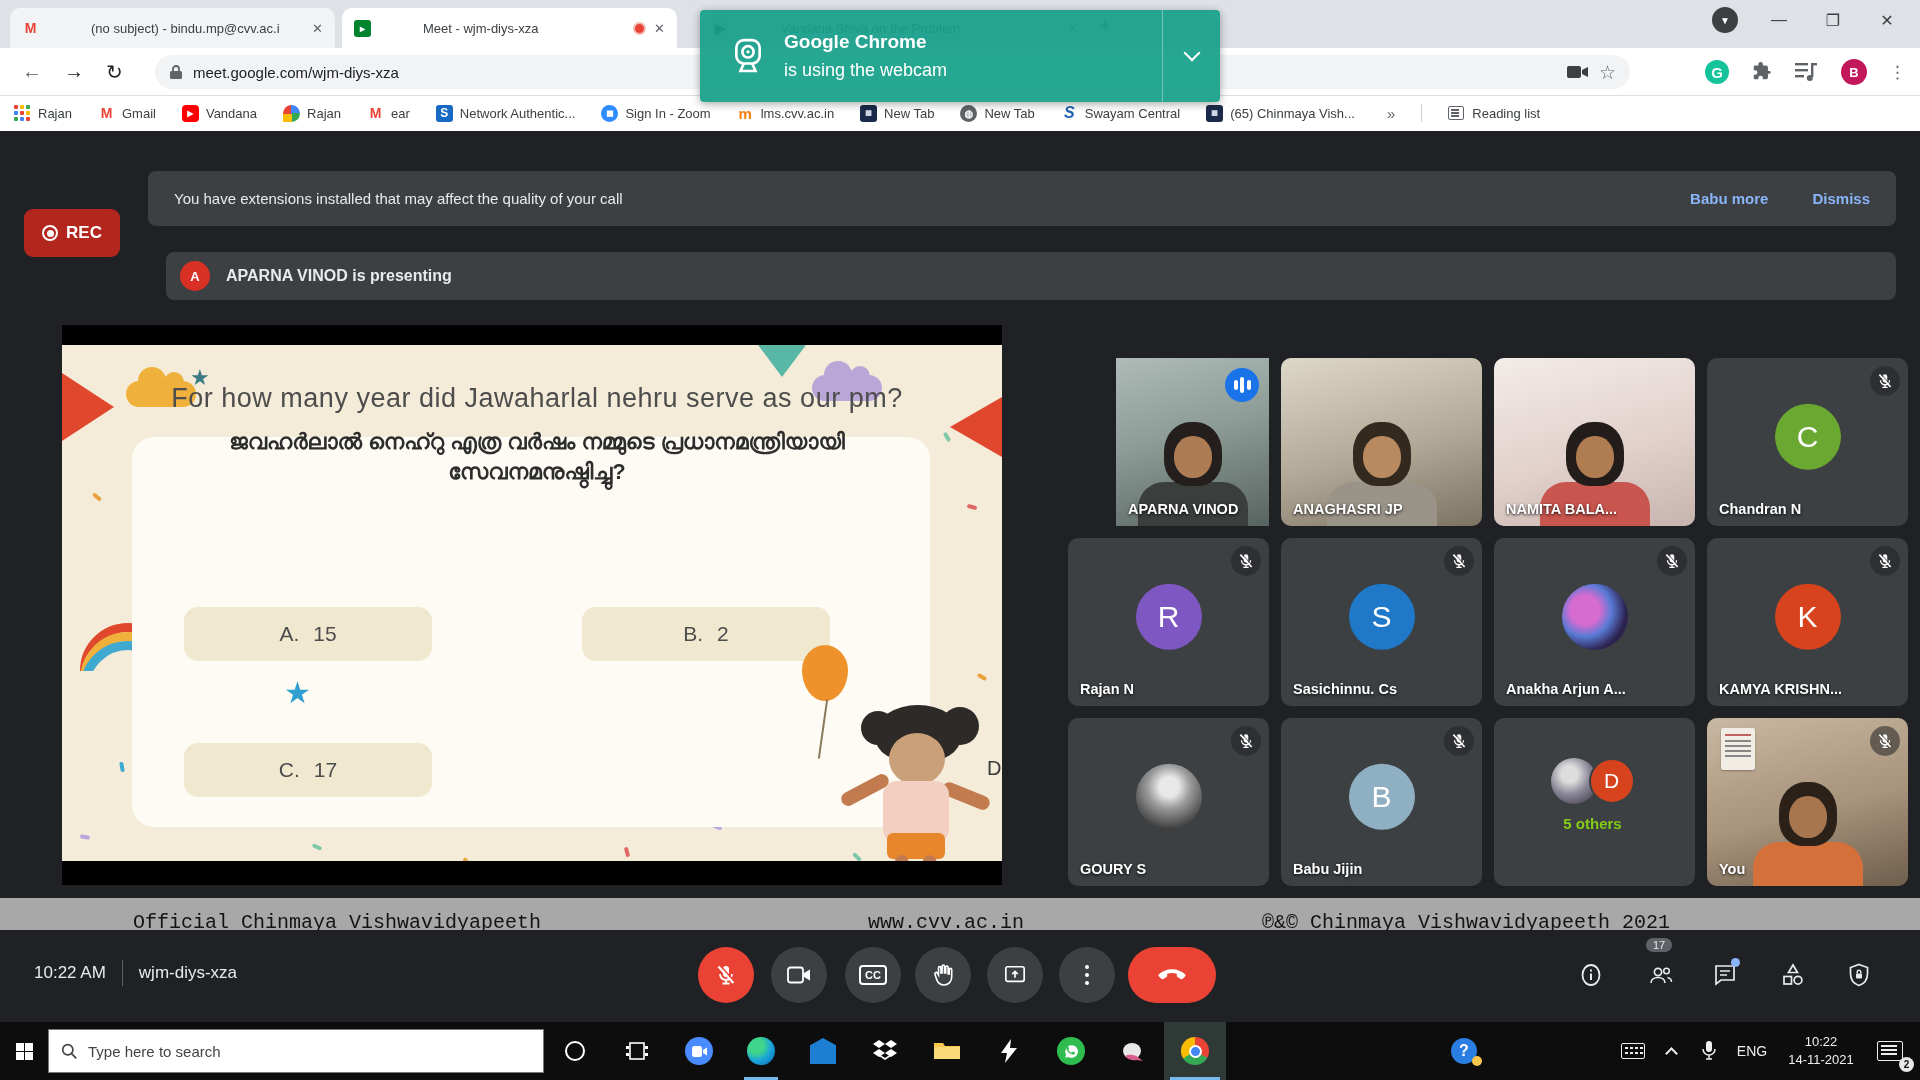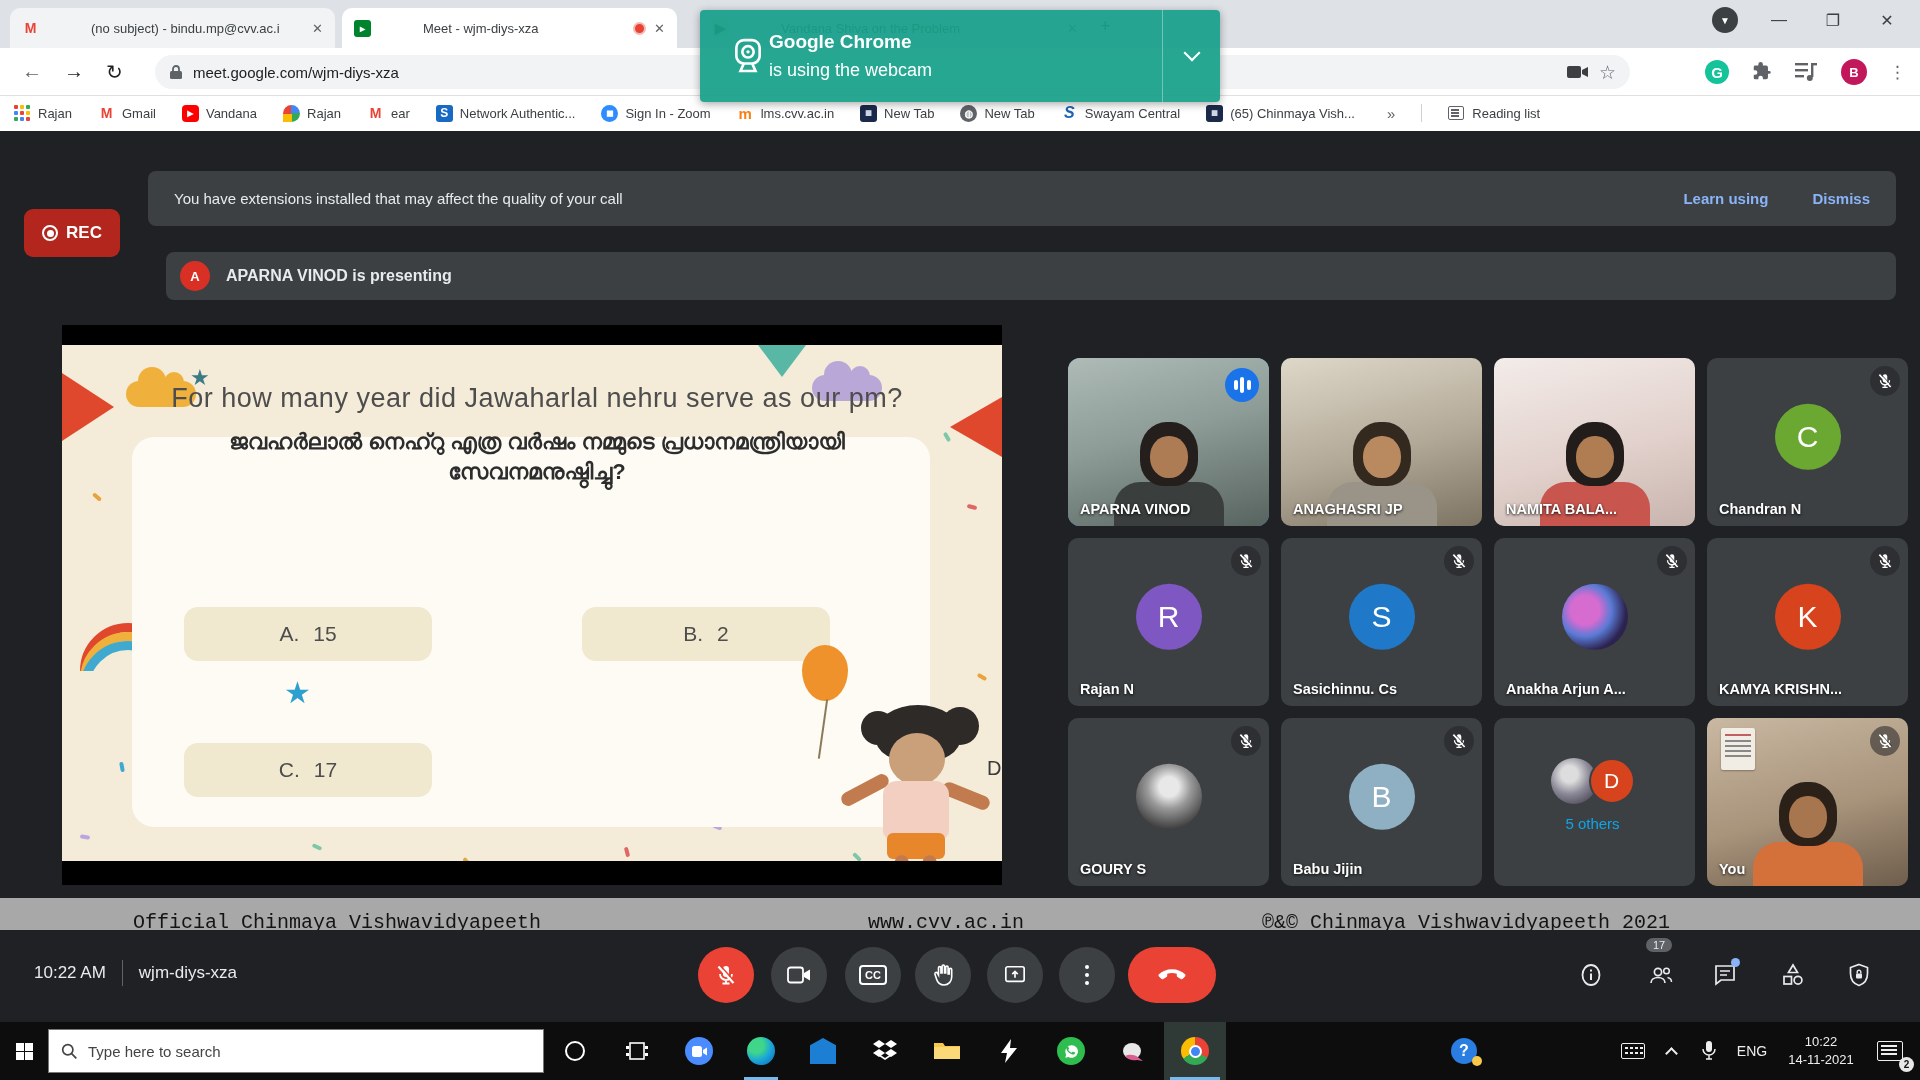--- a/index.html
+++ b/index.html
@@ -52,21 +52,21 @@
   .ic-sw { color:#2064b4; font-size:16px; font-style:italic; }
   .bm-more { color:#5f6368; font-size:15px; margin-left:6px; }
   .bm-sep { width:1px; height:18px; background:#d0d0d0; }
   .readlist { display:flex; align-items:center; gap:8px; margin-right:16px; }
   .rl-ic { width:16px; height:14px; border:1.6px solid #5f6368; border-radius:2px; position:relative; }
   .rl-ic i { position:absolute; left:2px; top:2px; width:8px; height:1.5px; background:#5f6368; box-shadow:0 3px 0 #5f6368, 0 6px 0 #5f6368; }
 
   
   .webcam-note { position:absolute; left:700px; top:10px; width:520px; height:92px; background:rgba(23,160,138,0.93);
      border-radius:4px; box-shadow:0 2px 8px rgba(0,0,0,.35); display:flex; align-items:center; color:#fff; }
-  .wn-body { flex:1; display:flex; align-items:center; gap:1px; padding-left:28px; }
+  .wn-body { flex:1; display:flex; align-items:center; gap:16px; padding-left:28px; }
   .wn-title { font-size:19px; font-weight:bold; line-height:1.5; }
   .wn-sub { font-size:18px; font-weight:normal; }
   .wn-right { width:58px; height:100%; border-left:1px solid rgba(255,255,255,.35); display:flex; align-items:center; justify-content:center; }
   .chev-down { width:12px; height:12px; border-right:2.5px solid #fff; border-bottom:2.5px solid #fff; transform:rotate(45deg); margin-top:-6px; }
 
   
   .meet { position:absolute; left:0; top:131px; width:1920px; height:891px; background:#202124; }
 
   .ext-banner { position:absolute; left:148px; top:40px; width:1748px; height:55px; background:#3c4043; border-radius:8px;
      display:flex; align-items:center; padding:0 26px; color:#e8eaed; font-size:15px; }
@@ -121,21 +121,21 @@
   .girl .shorts { position:absolute; left:50px; top:128px; width:58px; height:26px; background:#e8862c; border-radius:6px; }
   .girl .leg { position:absolute; top:150px; width:14px; height:34px; background:#c27b4e; border-radius:7px; }
   .leg-l { left:56px; transform:rotate(10deg); }
   .leg-r { left:88px; transform:rotate(-14deg); }
   .confetti i { position:absolute; width:10px; height:4px; border-radius:2px; }
 
   
   .tiles { position:absolute; left:1068px; top:227px; width:840px; height:528px; display:grid;
      grid-template-columns:repeat(4,1fr); grid-template-rows:repeat(3,1fr); gap:12px; }
   .tile { position:relative; background:#3c4043; border-radius:10px; overflow:hidden; }
-  .tile.speaking { outline:3px solid #4c8df6; outline-offset:-3px; border-radius:12px; }
+  .tile.speaking { outline:3px solid #4c8df6; outline-offset:-3px; border-radius:0;margin-left:48px; }
   .tname { position:absolute; left:12px; bottom:9px; color:#fff; font-size:14.5px; font-weight:bold; text-shadow:0 1px 3px rgba(0,0,0,.9); white-space:nowrap; }
   .mic-off { position:absolute; right:8px; top:8px; width:30px; height:30px; border-radius:50%; background:rgba(32,33,36,.55); display:flex; align-items:center; justify-content:center; }
   .speak-ind { position:absolute; right:10px; top:10px; width:34px; height:34px; border-radius:50%; background:#1a73e8; display:flex; align-items:center; justify-content:center; gap:2.5px; }
   .speak-ind i { width:4px; background:#fff; border-radius:2px; }
   .letter-av { position:absolute; left:50%; top:50%; transform:translate(-50%,-58%); width:66px; height:66px; border-radius:50%; color:#fff; font-size:30px; display:flex; align-items:center; justify-content:center; }
   .photo-av { position:absolute; left:50%; top:50%; transform:translate(-50%,-58%); width:66px; height:66px; border-radius:50%; }
   .av-anakha { background:radial-gradient(circle at 35% 40%, #d66bd0 0 25%, #5a7bd6 45%, #2d2350 70%), #2d2350; }
   .av-goury { background:radial-gradient(circle at 50% 35%, #e8e8e8 0 18%, #9a9a9a 40%, #3a3a3a 80%); }
   
   .vid { position:absolute; inset:0; }
@@ -145,21 +145,21 @@
   .v-you    { background:linear-gradient(165deg,#c9b8a2 0%,#a8937b 55%,#6e5e4c 100%); }
   .person { position:absolute; left:50%; bottom:-6px; transform:translateX(-50%); width:120px; height:110px; }
   .person .hd { position:absolute; left:50%; top:0; transform:translateX(-50%); width:58px; height:64px; background:var(--hair,#2b2623); border-radius:46% 46% 40% 40%; }
   .person .fc { position:absolute; left:50%; top:14px; transform:translateX(-50%); width:38px; height:42px; background:var(--skin,#b98860); border-radius:48%; }
   .person .sh { position:absolute; left:50%; top:60px; transform:translateX(-50%); width:110px; height:52px; background:var(--shirt,#555); border-radius:26px 26px 0 0; }
   .calendar { position:absolute; left:14px; top:10px; width:34px; height:42px; background:#f2ede4; border-radius:2px; box-shadow:0 1px 2px rgba(0,0,0,.3); }
   .calendar i { position:absolute; left:4px; top:6px; width:26px; height:2px; background:#c06060; box-shadow:0 6px 0 #888, 0 11px 0 #888, 0 16px 0 #888, 0 21px 0 #888; }
   .others-wrap { position:absolute; left:50%; top:38%; transform:translate(-50%,-50%); width:88px; height:48px; }
   .oth-a { position:absolute; left:0; top:0; width:46px; height:46px; border-radius:50%; background:radial-gradient(circle at 40% 35%, #ddd 0 20%, #8a8796 50%, #4a4656 85%); }
   .oth-d { position:absolute; left:38px; top:0; width:46px; height:46px; border-radius:50%; background:#d6431c; color:#fff; font-size:21px; display:flex; align-items:center; justify-content:center; border:2px solid #3c4043; }
-  .others-label { position:absolute; left:0; right:4px; top:58%; text-align:center; color:#0ea5e9; font-size:15px; font-weight:normal; }
+  .others-label { position:absolute; left:0; right:4px; top:58%; text-align:center; color:#84cc16; font-size:15px; font-weight:bold; }
 
   
   .footer-strip { position:absolute; left:0; top:767px; width:1920px; height:32px; background:#a8a8a8; color:#141414; font-size:20px; }
   .footer-strip span { position:absolute; top:13px; white-space:nowrap;font-family:Liberation Mono, monospace; }
   .fs-l { left:133px; } .fs-c { left:868px; } .fs-r { left:1262px; }
 
   
   .ctrlbar { position:absolute; left:0; top:799px; width:1920px; height:92px; background:#202124; }
   .meet-info { position:absolute; left:34px; top:30px; display:flex; align-items:center; gap:16px; color:#e8eaed; font-size:17px; }
   .meet-info .sep { width:1px; height:26px; background:#5f6368; }
@@ -340,21 +340,21 @@
     <div class="wn-right">
         <span class="chev-down"></span>
       </div>
   </div>
 
   <div class="meet">
 
     <div class="ext-banner">
       <span>You have extensions installed that may affect the quality of your call</span>
       <span class="links">
-        <span>Learn using</span>
+        <span>Babu more</span>
         <span>Dismiss</span>
       </span>
     </div>
 
     <div class="rec-badge">
       <span class="ring">
           <i></i>
         </span>
       <span>REC</span>
     </div>

